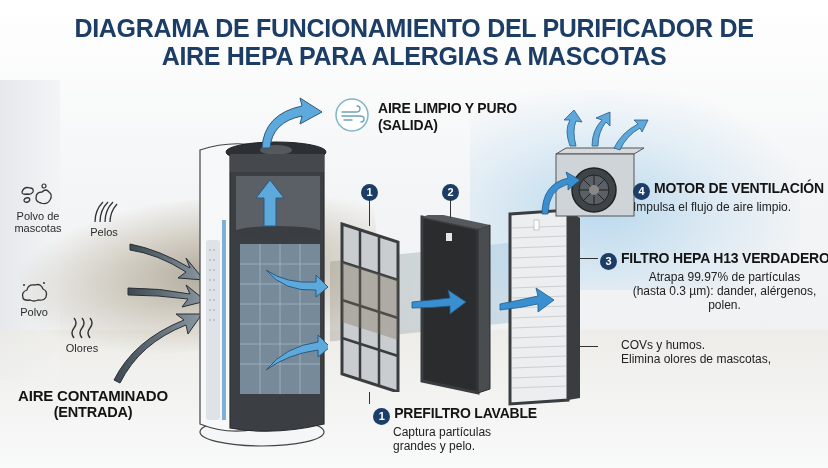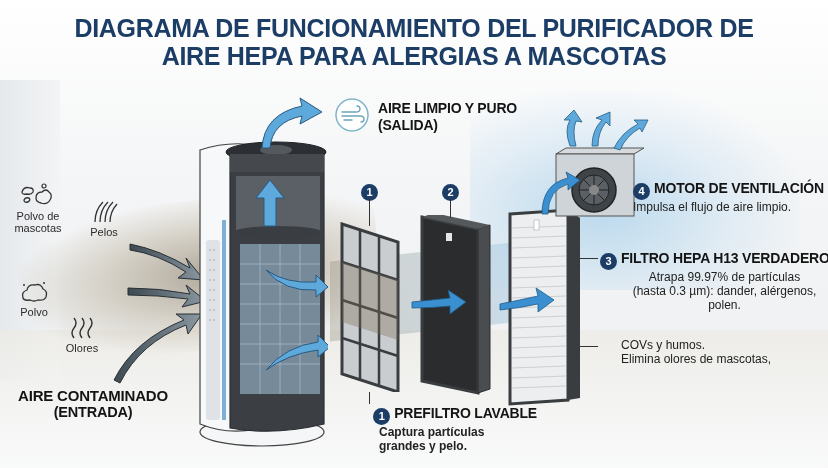--- a/index.html
+++ b/index.html
@@ -283,18 +283,18 @@
     <div style="margin-left:21px;">
       <div class="label-desc">COVs y humos.</div>
       <div class="label-desc">Elimina olores de mascotas,</div>
     </div>
   </div>
 
   <div class="label-block" style="left:357px; top:405px; width:180px;">
     <div class="label-head" style="white-space:nowrap;text-align:right;">
       <span class="badge">1</span><span>PREFILTRO LAVABLE</span>
     </div>
-    <div style="margin-left:22px;font-weight:bold;">
+    <div style="margin-left:36px;">
       <div class="label-desc">Captura partículas</div>
       <div class="label-desc">grandes y pelo.</div>
     </div>
   </div>
 </div>
 
 </body></html>

